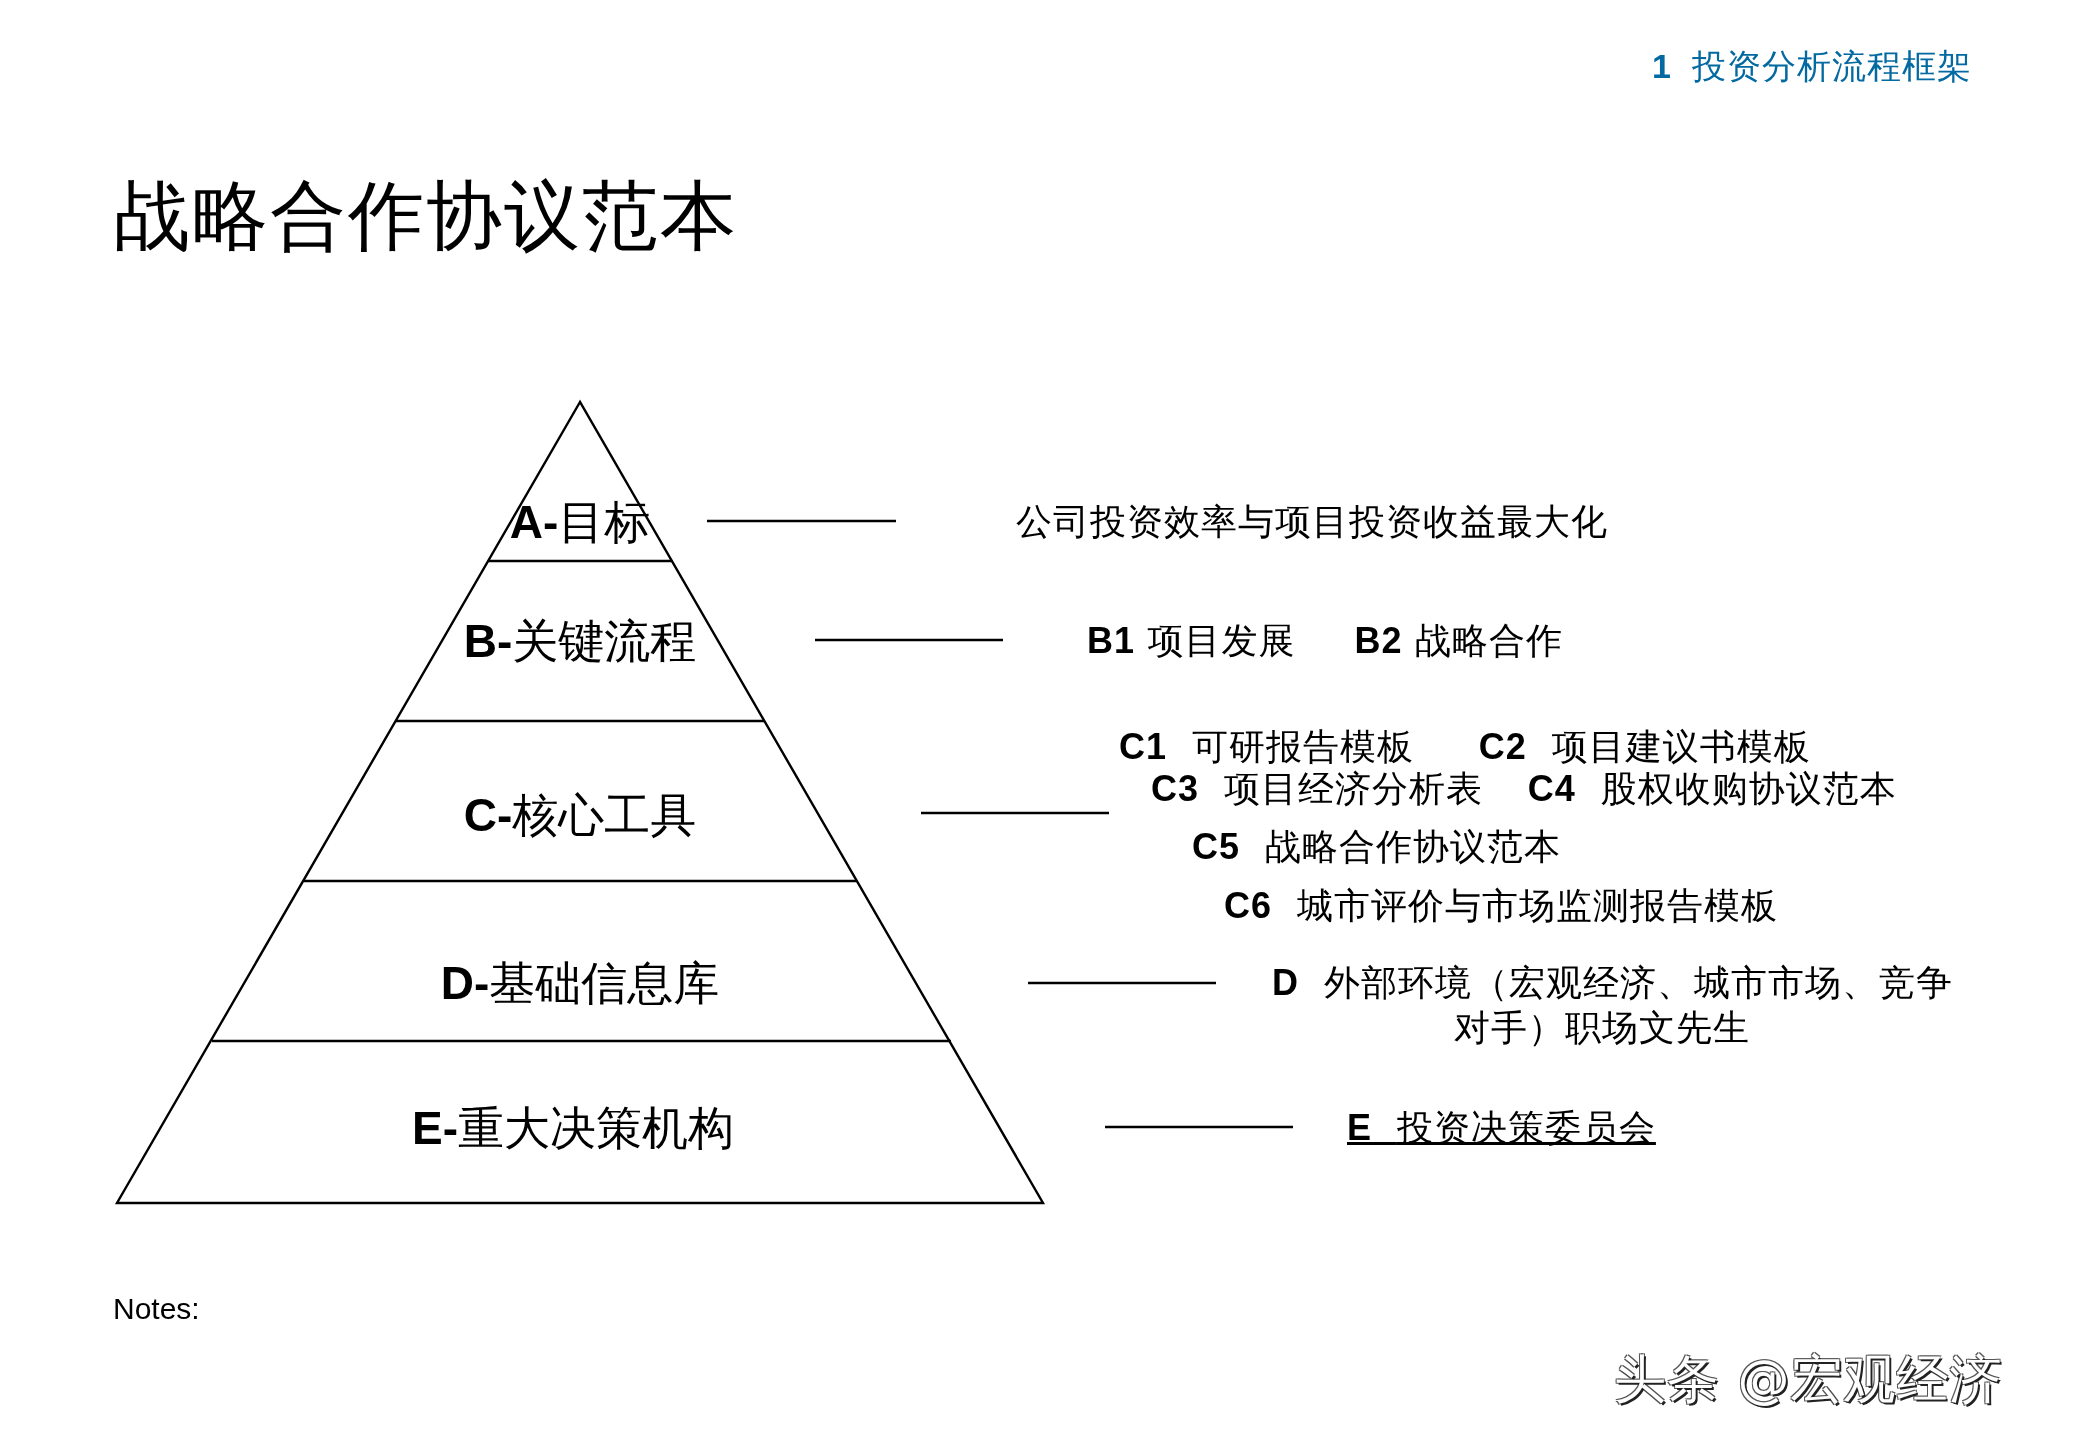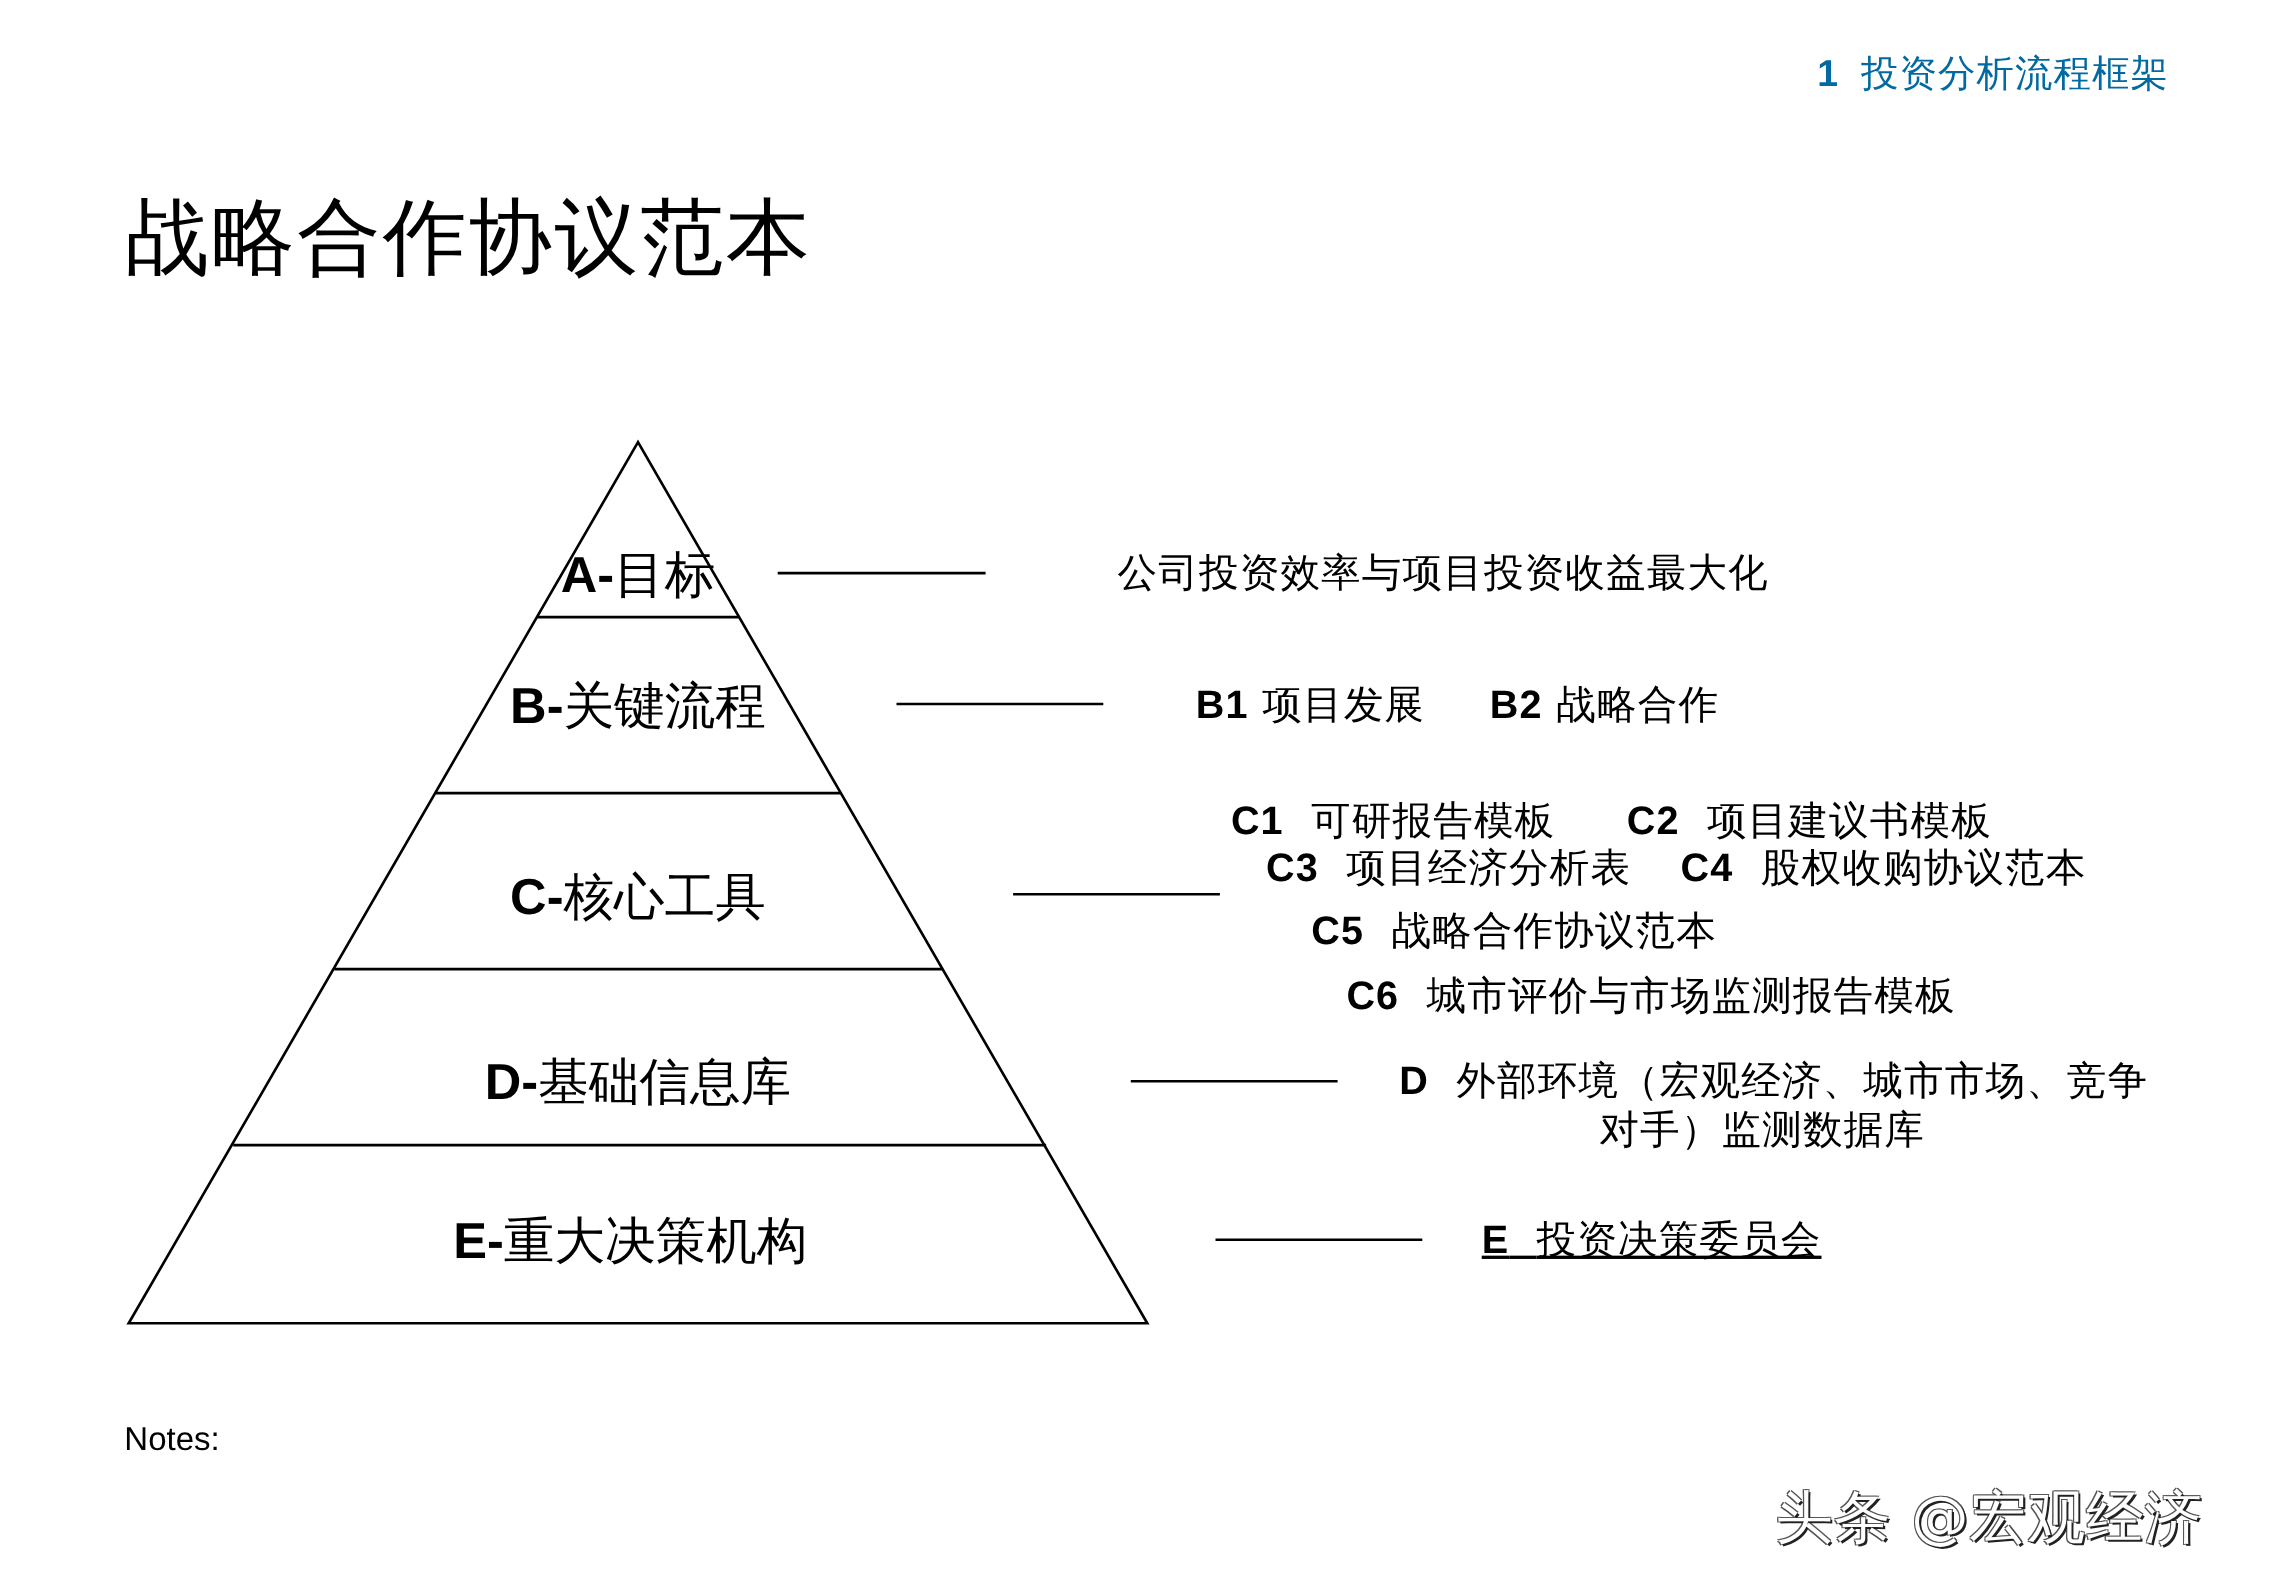--- a/index.html
+++ b/index.html
@@ -88,21 +88,21 @@
 </div>
 <div class="abs desc" style="left:1224px; top:906px;">
   <span class="code">C6</span>&nbsp;
   <span>城市评价与市场监测报告模板</span>
 </div>
 
 <div class="abs desc" style="left:1272px; top:983px;">
   <span class="code">D</span>&nbsp;
   <span>外部环境（宏观经济、城市市场、竞争</span>
 </div>
-<div class="abs desc" style="left:1454px; top:1028px;">对手）监测数据库</div>
+<div class="abs desc" style="left:1454px; top:1028px;">对手）职场文先生</div>
 
 <div class="abs desc" style="left:1347px; top:1128px;text-decoration:underline;">
   <span class="code">E</span>&nbsp;
   <span>投资决策委员会</span>
 </div>
 
 <div class="abs notes">Notes:</div>
 
 <div class="abs wm">头条 @宏观经济</div>
 

